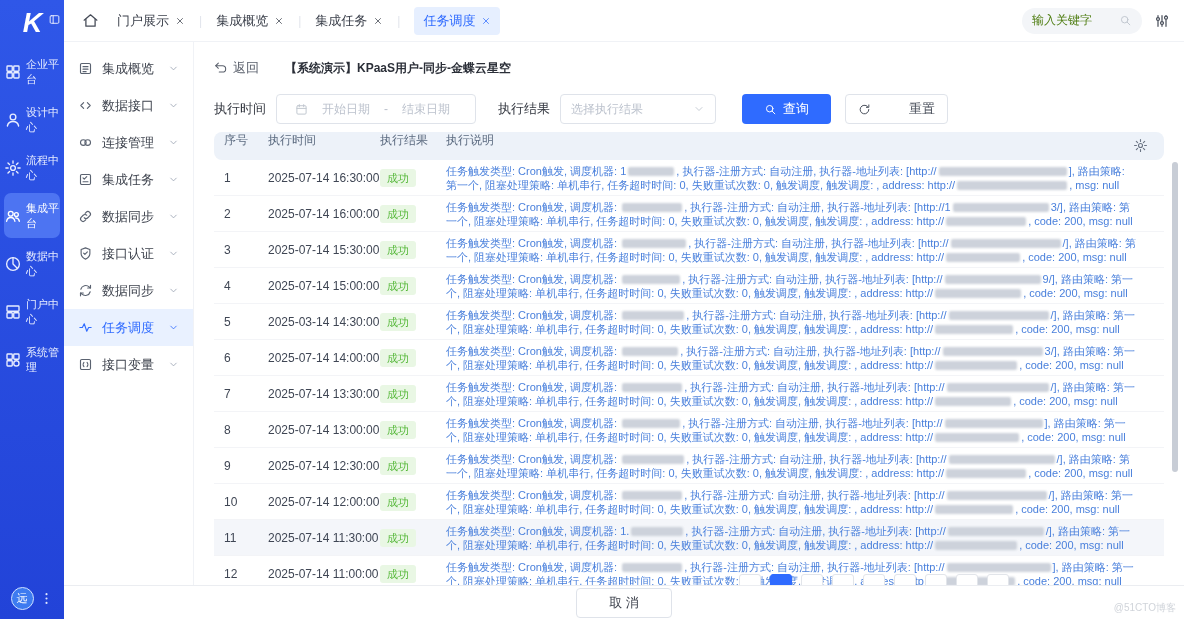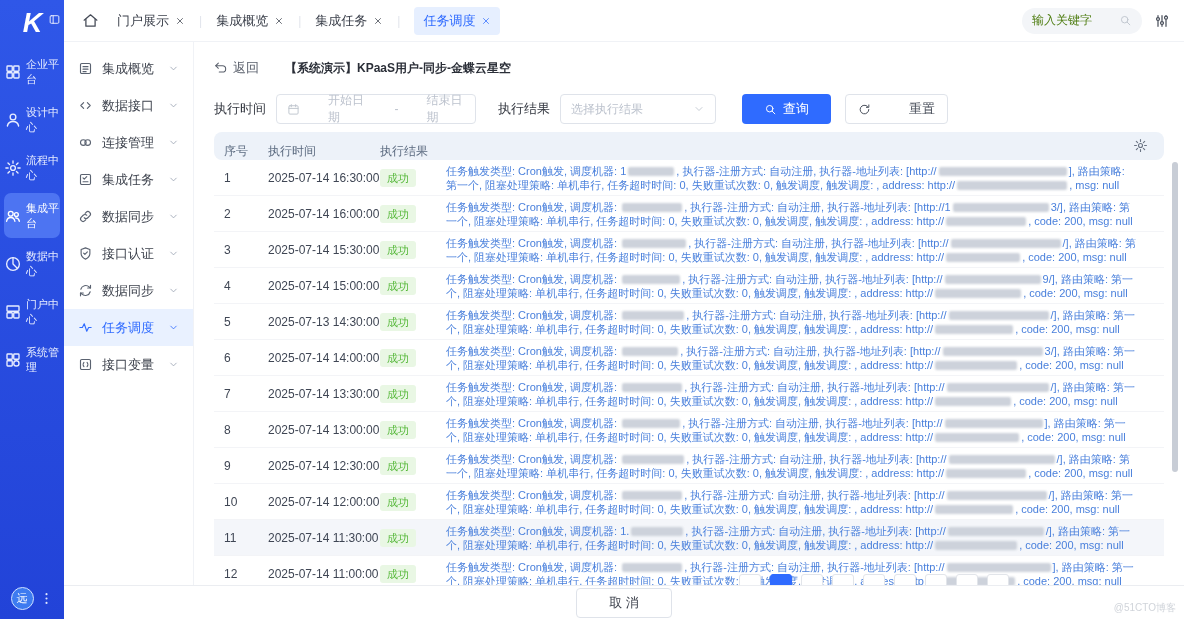--- a/index.html
+++ b/index.html
@@ -50,32 +50,32 @@
   
   .main { flex:1; min-width:0; display:flex; flex-direction:column; padding:0 20px; position:relative; overflow:hidden; }
   .page-head { height:44px; flex-shrink:0; display:flex; align-items:center; padding-top:8px; }
   .back-btn { display:flex; align-items:center; gap:5px; color:#595f6b; font-size:13px; }
   .back-btn .icon { font-size:14px; }
   .page-title { margin-left:26px; font-size:12px; font-weight:700; color:#2b2f38; }
 
   .filter-row { height:46px; flex-shrink:0; display:flex; align-items:center; }
   .flabel { font-size:13px; color:#333740; margin-right:10px; }
   .flabel.ml { margin-left:22px; }
-  .date-range { width:200px; height:30px; border:1px solid #dfe3ea; border-radius:4px; display:flex; align-items:center; padding:0 10px; gap:28px; font-size:12px; color:#bcc2cd; background:#fff; }
+  .date-range { width:200px; height:30px; border:1px solid #dfe3ea; border-radius:4px; display:flex; align-items:center; padding:0 18px; gap:14px; font-size:12px; color:#bcc2cd; background:#fff; }
   .date-range .icon { font-size:13px; color:#c0c6cf; }
   .select { width:156px; height:30px; border:1px solid #dfe3ea; border-radius:4px; display:flex; align-items:center; justify-content:space-between; padding:0 10px; font-size:12px; color:#bcc2cd; background:#fff; }
   .select .icon { font-size:12px; color:#c0c6cf; }
   .btn { height:30px; border-radius:4px; display:inline-flex; align-items:center; gap:6px; font-size:13px; border:none; font-family:inherit; }
   .btn .icon { font-size:13px; }
   .btn-primary { background:#2f6bff; color:#fff; padding:0 22px; margin-left:26px; }
   .btn-plain { background:#fff; color:#454b57; border:1px solid #dfe3ea; padding:0 12px; margin-left:14px;gap:38px; }
 
   
   .table-wrap { flex:1; min-height:0; position:relative; }
-  .thead { display:flex; align-items:flex-end; height:28px; background:#edf2f9; font-size:12px; color:#5c6b80; position:relative; border-radius:8px; }
+  .thead { display:flex; align-items:flex-start; height:28px; background:#edf2f9; font-size:12px; color:#5c6b80; position:relative; border-radius:8px; }
   .cell { overflow:hidden; white-space:nowrap; }
   .col-seq { width:54px; padding-left:10px; flex-shrink:0; }
   .col-time { width:112px; flex-shrink:0; }
   .col-result { width:66px; flex-shrink:0; }
   .col-desc { flex:1; min-width:0; padding-right:26px; }
   .gear { position:absolute; right:16px; top:6px; font-size:15px; color:#6b7避5; color:#6b7585; }
   .tbody { position:absolute; top:28px; left:0; right:0; bottom:0; overflow:hidden; }
   .trow { display:flex; align-items:center; height:36px; border-bottom:1px solid #f3f4f7; font-size:12px; color:#3f4654; }
   .trow.highlight { background:#f4f6fa; }
   .badge { display:inline-block; padding:0 7px; line-height:18px; border-radius:3px; background:#e9f7e4; color:#56b83a; font-size:11px; }
@@ -440,20 +440,21 @@
               </span>
             <span data-interactable="false">重置</span>
           </button>
         </div>
 
         <div class="table-wrap" data-interactable="false">
           <div class="thead" data-interactable="false">
             <div class="cell col-seq" data-interactable="false">序号</div>
             <div class="cell col-time" data-interactable="false">执行时间</div>
             <div class="cell col-result" data-interactable="false">执行结果</div>
+            <div class="cell col-desc" data-interactable="false">执行说明</div>
             <span class="icon gear" data-interactable="true">
                 <svg viewBox="0 0 24 24" fill="none" stroke="currentColor" stroke-width="1.8" stroke-linecap="round" stroke-linejoin="round">
                   <circle cx="12" cy="12" r="3.2"></circle>
                   <path d="M12 2.5v3M12 18.5v3M2.5 12h3M18.5 12h3M5.3 5.3l2.1 2.1M16.6 16.6l2.1 2.1M18.7 5.3l-2.1 2.1M7.4 16.6l-2.1 2.1"></path>
                 </svg>
               </span>
           </div>
           <div id="tbody" class="tbody" data-interactable="false">
               <div class="trow" data-interactable="true">
     <div class="cell col-seq" data-interactable="false">1</div>
@@ -482,21 +483,21 @@
               <div class="trow" data-interactable="true">
     <div class="cell col-seq" data-interactable="false">4</div>
     <div class="cell col-time" data-interactable="false">2025-07-14 15:00:00</div>
     <div class="cell col-result" data-interactable="false"><span class="badge" data-interactable="false">成功</span></div>
     <div class="cell col-desc" data-interactable="false">
                   <div class="descblock" data-interactable="false">任务触发类型: Cron触发, 调度机器: <span class="red" data-interactable="false" style="width: 58px;"></span>, 执行器-注册方式: 自动注册, 执行器-地址列表: [http://<span class="red" data-interactable="false" style="width: 96px;"></span>9/], 路由策略: 第一个, 阻塞处理策略: 单机串行, 任务超时时间: 0, 失败重试次数: 0, 触发调度, 触发调度: , address: http://<span class="red" data-interactable="false" style="width: 86px;"></span>, code: 200, msg: null</div>
                 </div>
   </div>
               <div class="trow" data-interactable="true">
     <div class="cell col-seq" data-interactable="false">5</div>
-    <div class="cell col-time" data-interactable="false">2025-07-13 14:30:00</div>
+    <div class="cell col-time" data-interactable="false">2025-03-14 14:30:00</div>
     <div class="cell col-result" data-interactable="false"><span class="badge" data-interactable="false">成功</span></div>
     <div class="cell col-desc" data-interactable="false">
                   <div class="descblock" data-interactable="false">任务触发类型: Cron触发, 调度机器: <span class="red" data-interactable="false" style="width: 62px;"></span>, 执行器-注册方式: 自动注册, 执行器-地址列表: [http://<span class="red" data-interactable="false" style="width: 100px;"></span>/], 路由策略: 第一个, 阻塞处理策略: 单机串行, 任务超时时间: 0, 失败重试次数: 0, 触发调度, 触发调度: , address: http://<span class="red" data-interactable="false" style="width: 78px;"></span>, code: 200, msg: null</div>
                 </div>
   </div>
               <div class="trow" data-interactable="true">
     <div class="cell col-seq" data-interactable="false">6</div>
     <div class="cell col-time" data-interactable="false">2025-07-14 14:00:00</div>
     <div class="cell col-result" data-interactable="false"><span class="badge" data-interactable="false">成功</span></div>
     <div class="cell col-desc" data-interactable="false">

